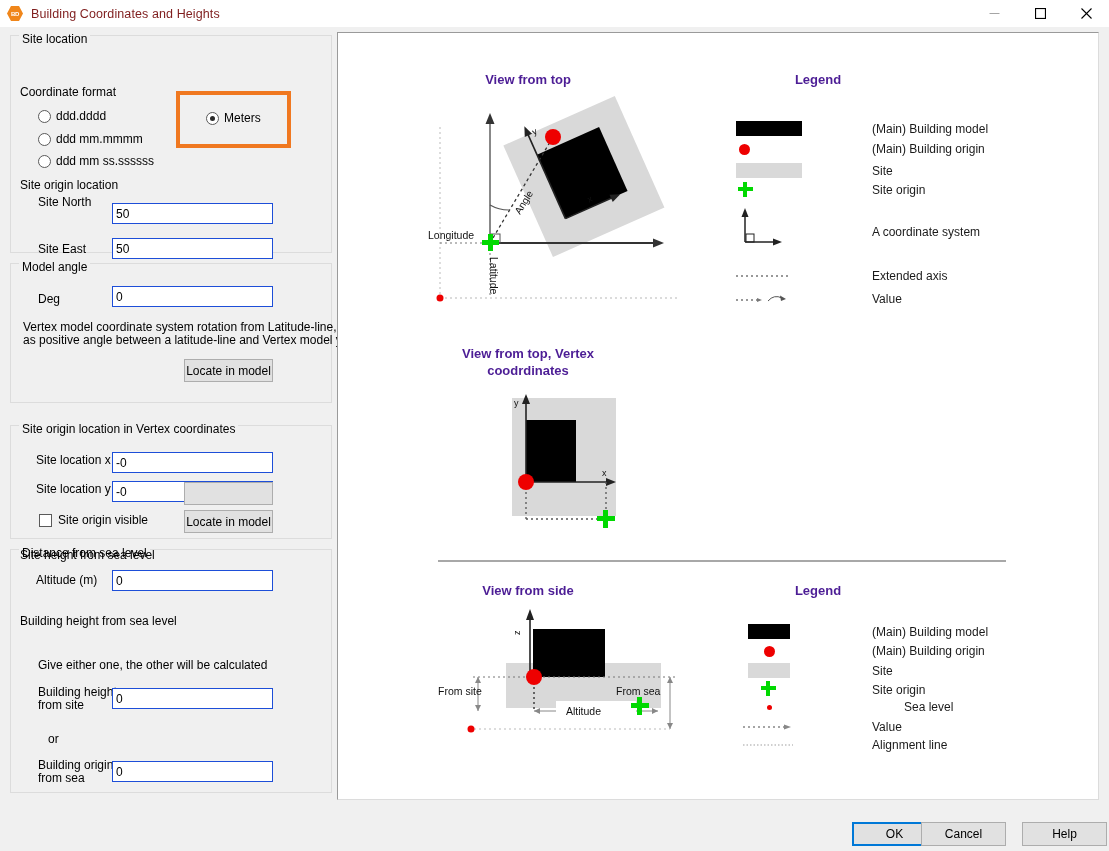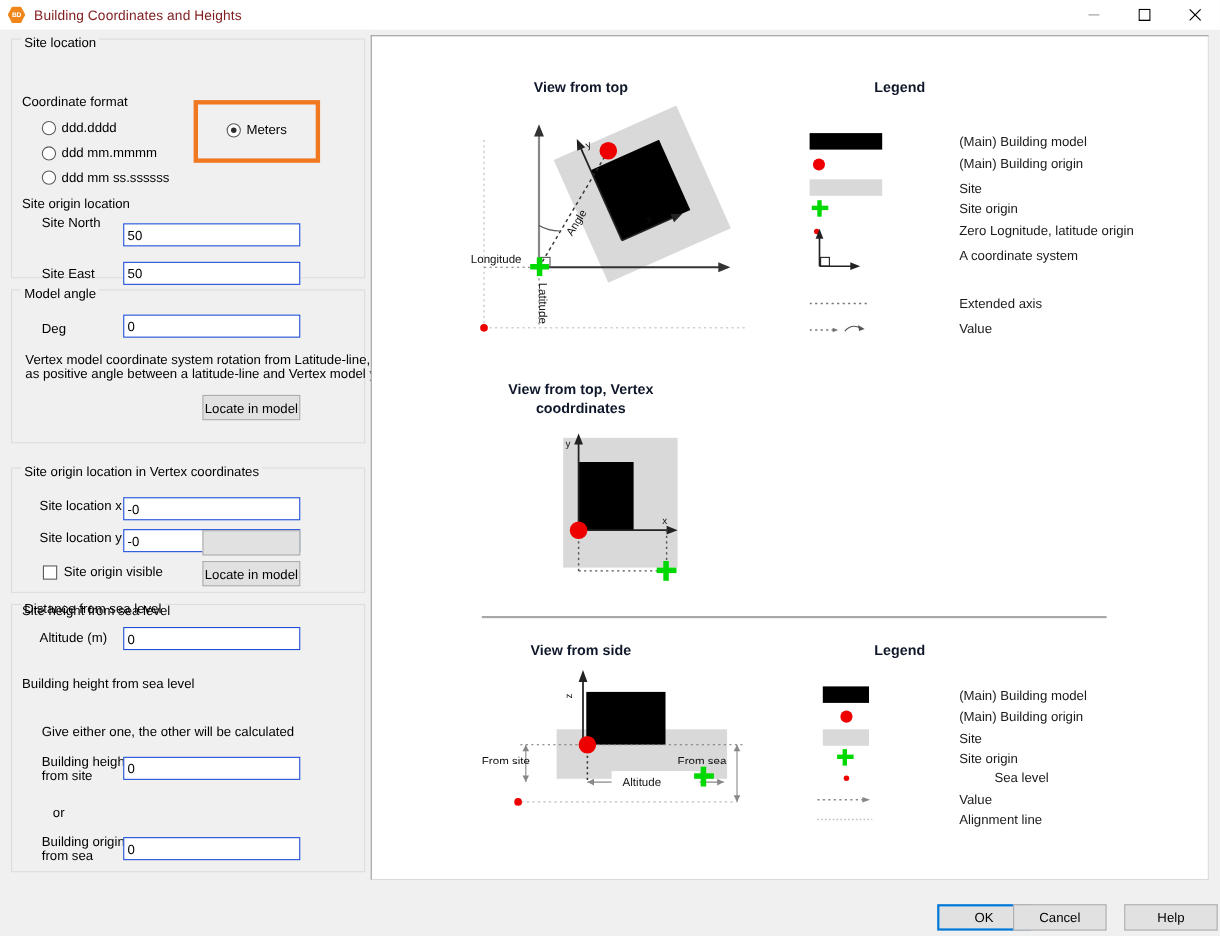--- a/index.html
+++ b/index.html
@@ -160,21 +160,21 @@
     background: #ffffff;
     border: 1px solid #9a9a9a;
     border-right-color: #dcdcdc;
     border-bottom-color: #dcdcdc;
     overflow: hidden;
   }
   .diag-title {
     position: absolute;
     font-size: 13px;
     font-weight: bold;
-    color: #0f172a;
+    color: #4c1d95;
     text-align: center;
     line-height: 17px;
   }
   .hdivider {
     position: absolute;
     background: #a8a8a8;
     height: 2px;
   }
 
   
@@ -388,26 +388,20 @@
           <span class="sw-gray"></span>
         </span>
       <span class="legend-text" style="margin-left:70px;">Site</span>
     </div>
     <div class="legend-row" style="left:398px; top:149px;">
       <span class="legend-swatch">
           <span class="sw-plus" style="margin-right:48px;"></span>
         </span>
       <span class="legend-text" style="margin-left:70px;">Site origin</span>
     </div>
-    <div class="legend-row" style="left:398px; top:170px;">
-      <span class="legend-swatch">
-          <span class="sw-reddot-sm" style="margin-right:54px;"></span>
-        </span>
-      <span class="legend-text" style="margin-left:70px;">Zero Lognitude, latitude origin</span>
-    </div>
     <div class="legend-row" style="left:398px; top:173px;">
       <span class="legend-swatch">
         <svg width="50" height="44" viewBox="0 0 50 44" style="margin-right:16px;">
           <line x1="9" y1="36" x2="9" y2="8" stroke="#222" stroke-width="1.5"></line>
           <path d="M9 2 L5.5 11 L12.5 11 Z" fill="#222"></path>
           <line x1="9" y1="36" x2="40" y2="36" stroke="#222" stroke-width="1.5"></line>
           <path d="M46 36 L37 32.5 L37 39.5 Z" fill="#222"></path>
           <rect x="10" y="28" width="8" height="8" fill="none" stroke="#222" stroke-width="1"></rect>
         </svg>
       </span>

